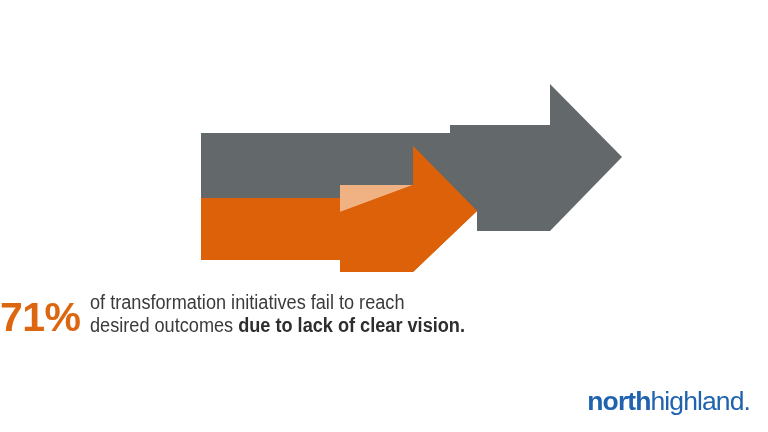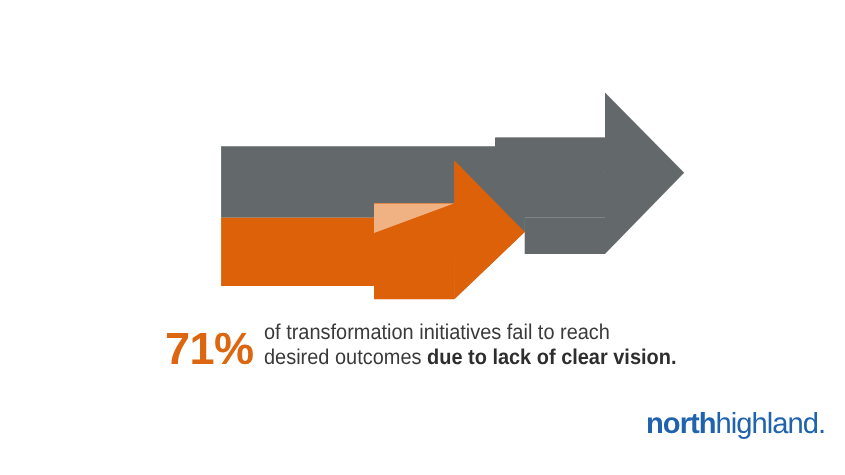--- a/index.html
+++ b/index.html
@@ -34,21 +34,20 @@
   
   #stat-caption {
     position: absolute;
     left: 0;
     top: 288px;
     width: 668px;
     height: 64px;
     display: flex;
     align-items: flex-start;
     justify-content: flex-start;
-    padding-left: 150px;
     box-sizing: border-box;
   }
 
   #stat-percent {
     font-size: 41px;
     font-weight: bold;
     color: #DD6610;
     line-height: 46px;
     letter-spacing: -0.5px;
     margin-top: 6px;
@@ -68,21 +67,21 @@
     transform-origin: left top;
   }
 
   .stat-line { display: block; white-space: nowrap; }
   .stat-strong { font-weight: bold; color: #2E2E2E; }
 
   
   #brand-logo {
     position: absolute;
     right: 18px;
-    bottom: 34px;
+    bottom: 18px;
     text-align: left;
     line-height: 1;
   }
   #logo-wordmark {
     font-size: 26.5px;
     color: #1F62AD;
     letter-spacing: -0.9px;
     white-space: nowrap;
     font-family: "Liberation Sans", sans-serif;
   }

